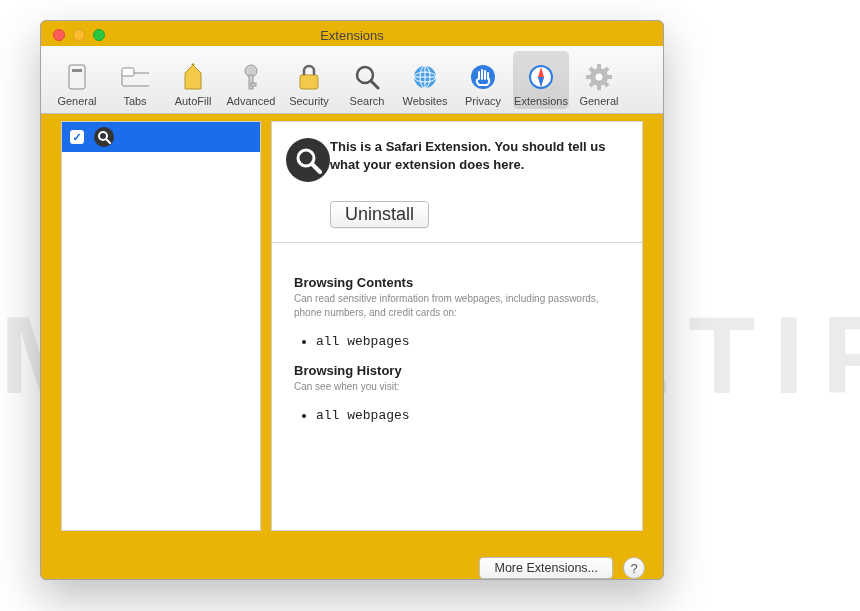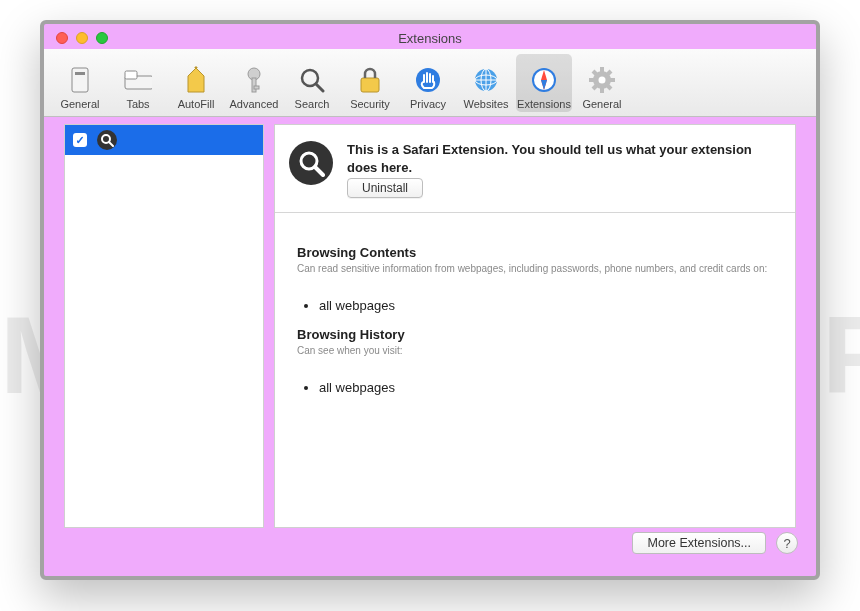--- a/index.html
+++ b/index.html
@@ -12,23 +12,23 @@
     position:relative;
     overflow:hidden;
   }
   .watermark {
     position:absolute; left:0; right:0; top:58%; transform:translateY(-50%);
     font-size:110px; font-weight:800; letter-spacing:18px;
     color:rgba(0,0,0,0.08); text-align:center; pointer-events:none;
     white-space:nowrap;
   }
   .window {
-    position:absolute; left:40px; top:20px; width:780px; height:560px;
-    background:#f0abfc;
-    border:4px solid #a3a3a3; border-radius:6px;
+    position:absolute; left:40px; top:20px; width:624px; height:560px;
+    background:#eab308;
+    border:1px solid #a3a3a3; border-radius:6px;
     box-shadow:0 18px 45px rgba(0,0,0,0.25);
     overflow:hidden;
   }
   .titlebar {
     height:25px; display:flex; align-items:center; justify-content:center;
     position:relative;
     padding-top:4px;
   }
   .traffic { position:absolute; left:12px; top:8px; display:flex; gap:8px; }
   .tl { width:12px; height:12px; border-radius:50%; }
@@ -71,44 +71,44 @@
     width:20px; height:20px; border-radius:50%; background:#333;
     display:flex; align-items:center; justify-content:center;
   }
   .detail {
     flex:1; background:#fff; border:1px solid #cfcfcf;
     display:flex; flex-direction:column;
   }
   .dhead {
     padding:16px 18px 14px 14px;
     border-bottom:1px solid #d6d6d6;
-    display:flex; gap:14px;
+    display:flex; 
   }
   .bigicon {
     width:44px; height:44px; border-radius:50%; background:#333; flex:none;
     display:flex; align-items:center; justify-content:center;
   }
   .bigicon svg { display:block; }
   .dhead .txt { flex:1; }
   .dhead .txt .desc { font-weight:600; color:#222; font-size:13px; line-height:1.35; }
   .macbutton {
-    display:inline-block; margin-top:2px;
+    display:inline-block; margin-top:28px;
     background:linear-gradient(#ffffff,#f1f1f1);
     border:1px solid #bdbdbd; border-radius:4px;
-    padding:2px 14px; font-size:12px; color:#333;
+    padding:2px 14px; font-size:18px; color:#333;
     box-shadow:0 1px 0 rgba(0,0,0,0.05);
   }
   .perms { padding:18px 22px; }
   .perms h4 { margin:14px 0 2px 0; font-size:13px; color:#222; }
   .perms .sub { color:#8a8a8a; font-size:10px; line-height:1.4; }
-  .perms ul { margin:22px 0 0 22px; padding:0; }
+  .perms ul { margin:14px 0 0 22px; padding:0;font-family:Liberation Mono, monospace; }
   .perms li { font-size:13px; color:#222; margin:2px 0; }
   .footer {
     position:absolute; left:0; right:0; bottom:0; height:44px;
-    display:flex; align-items:flex-start; justify-content:flex-end; gap:10px;
+    display:flex; align-items:flex-end; justify-content:flex-end; gap:10px;
     padding:0 18px;
   }
   .helpbtn {
     width:22px; height:22px; border-radius:50%;
     border:1px solid #bdbdbd; background:linear-gradient(#fff,#ececec);
     display:flex; align-items:center; justify-content:center;
     font-size:13px; color:#555;
   }
   .more {
     background:linear-gradient(#ffffff,#f1f1f1);
@@ -175,59 +175,59 @@
             <circle cx="11" cy="8" r="6" fill="#cfcfcf" stroke="#9a9a9a"></circle>
             <rect x="9" y="12" width="4" height="14" fill="#cfcfcf" stroke="#9a9a9a"></rect>
             <rect x="11" y="20" width="5" height="3" fill="#cfcfcf" stroke="#9a9a9a"></rect>
           </svg>
       </span>
       <span class="lbl">Advanced</span>
     </div>
 
     <div class="tbtn">
       <span class="ticon">
-        <svg width="26" height="26">
-            <circle cx="11" cy="11" r="8" fill="none" stroke="#555" stroke-width="2.5"></circle>
-            <line x1="17" y1="17" x2="24" y2="24" stroke="#555" stroke-width="3" stroke-linecap="round"></line>
-          </svg>
-      </span>
-      <span class="lbl">Search</span>
-    </div>
-
-    <div class="tbtn">
-      <span class="ticon">
         <svg width="24" height="26">
             <rect x="3" y="11" width="18" height="14" rx="2" fill="#f3c94a" stroke="#b8942d"></rect>
             <path d="M7 11 V7 a5 5 0 0 1 10 0 V11" fill="none" stroke="#666" stroke-width="2.5"></path>
           </svg>
       </span>
       <span class="lbl">Security</span>
     </div>
 
     <div class="tbtn">
       <span class="ticon">
         <svg width="26" height="26">
-            <circle cx="13" cy="13" r="12" fill="#2f7de1"></circle>
-            <path d="M9 8 v7 M12 6 v9 M15 7 v8 M18 9 v6 M8 15 q-3 2 1 6 h8 q3 -2 2 -6" fill="none" stroke="#fff" stroke-width="2" stroke-linecap="round"></path>
-          </svg>
-      </span>
-      <span class="lbl">Privacy</span>
+            <circle cx="11" cy="11" r="8" fill="none" stroke="#555" stroke-width="2.5"></circle>
+            <line x1="17" y1="17" x2="24" y2="24" stroke="#555" stroke-width="3" stroke-linecap="round"></line>
+          </svg>
+      </span>
+      <span class="lbl">Search</span>
     </div>
 
     <div class="tbtn">
       <span class="ticon">
         <svg width="26" height="26">
             <circle cx="13" cy="13" r="11" fill="#4aa0e8"></circle>
             <ellipse cx="13" cy="13" rx="11" ry="5" fill="none" stroke="#fff" stroke-width="1"></ellipse>
             <ellipse cx="13" cy="13" rx="5" ry="11" fill="none" stroke="#fff" stroke-width="1"></ellipse>
             <line x1="2" y1="13" x2="24" y2="13" stroke="#fff"></line>
             <line x1="13" y1="2" x2="13" y2="24" stroke="#fff"></line>
           </svg>
       </span>
       <span class="lbl">Websites</span>
+    </div>
+
+    <div class="tbtn">
+      <span class="ticon">
+        <svg width="26" height="26">
+            <circle cx="13" cy="13" r="12" fill="#2f7de1"></circle>
+            <path d="M9 8 v7 M12 6 v9 M15 7 v8 M18 9 v6 M8 15 q-3 2 1 6 h8 q3 -2 2 -6" fill="none" stroke="#fff" stroke-width="2" stroke-linecap="round"></path>
+          </svg>
+      </span>
+      <span class="lbl">Privacy</span>
     </div>
 
     <div class="tbtn selected">
       <span class="ticon">
         <svg width="26" height="26">
             <circle cx="13" cy="13" r="12" fill="#2f7de1"></circle>
             <circle cx="13" cy="13" r="10" fill="#fff"></circle>
             <path d="M13 3 L16 13 L13 23 L10 13 Z" fill="#ff4b3e"></path>
             <path d="M13 13 L16 13 L13 23 L10 13 Z" fill="#2f7de1"></path>
           </svg>

